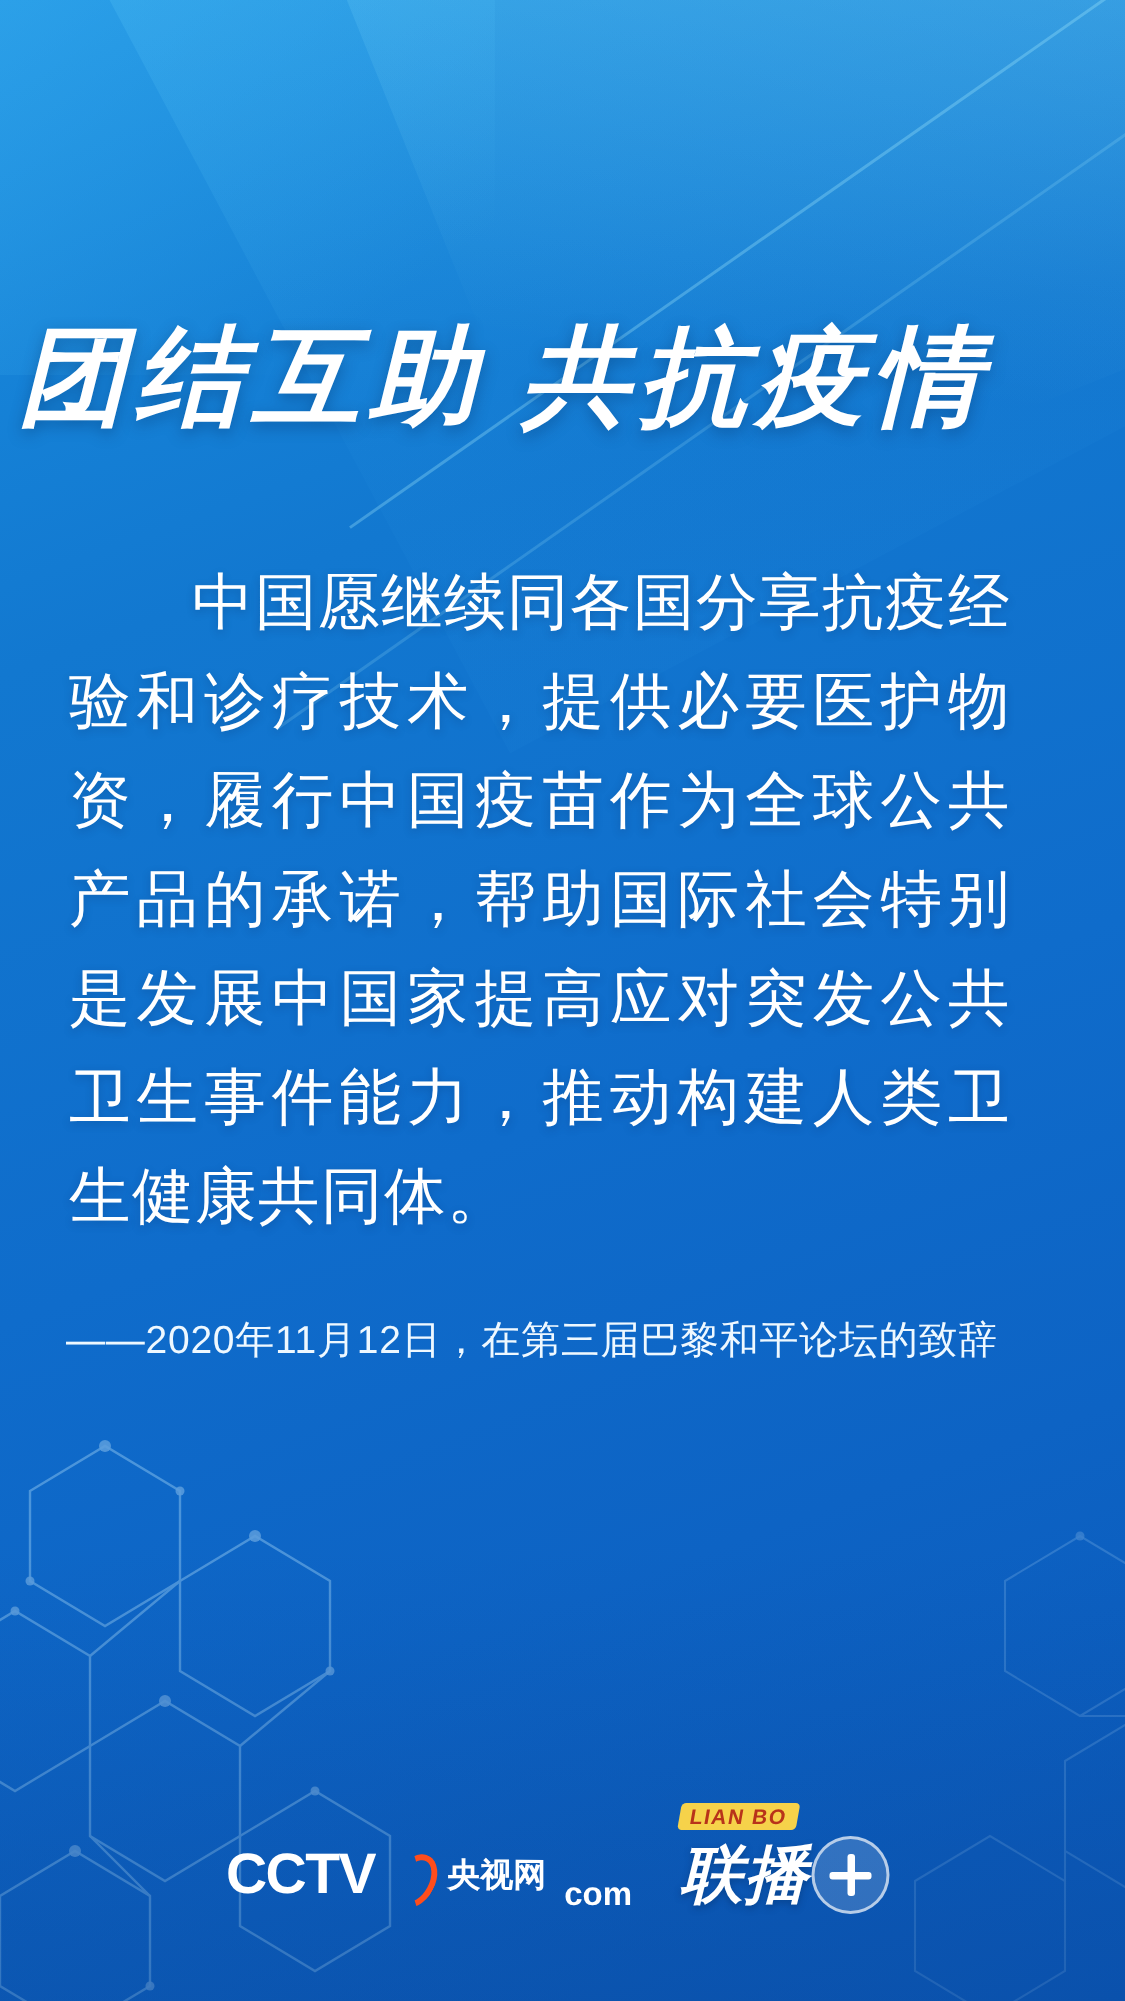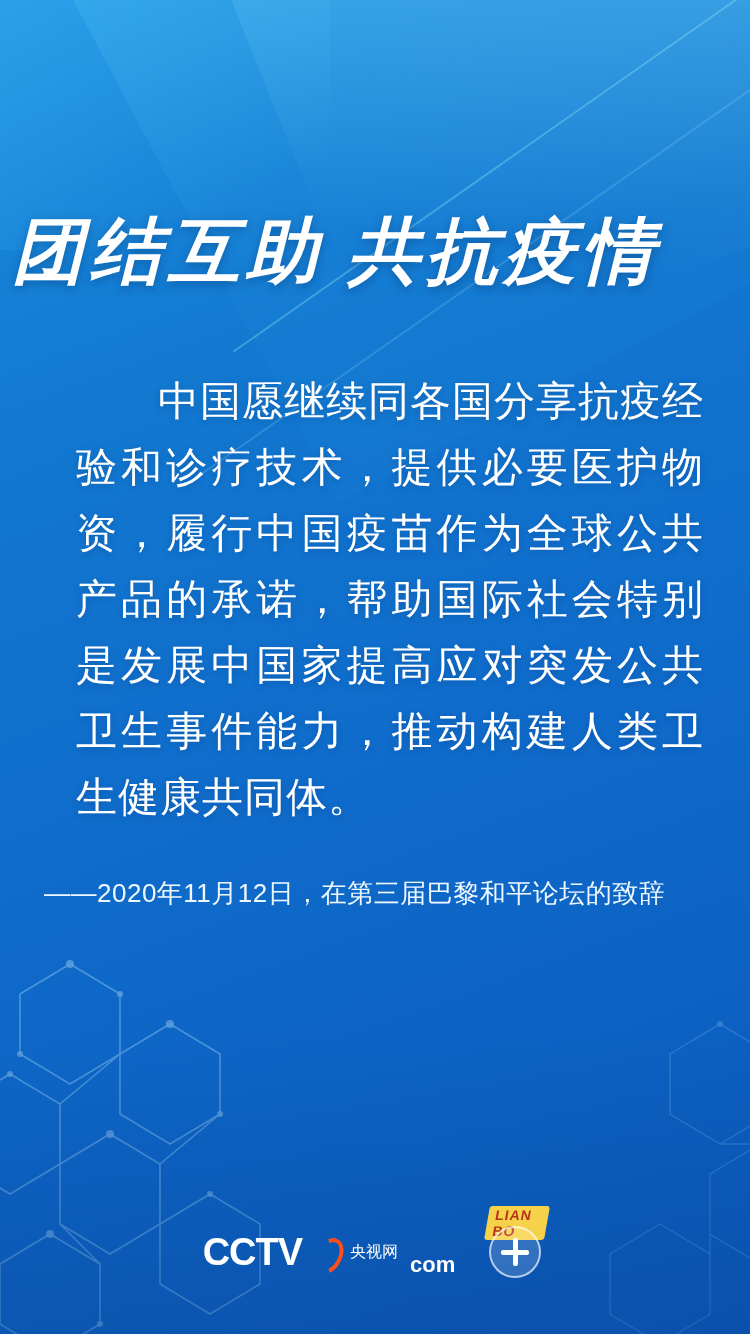--- a/index.html
+++ b/index.html
@@ -104,21 +104,21 @@
     letter-spacing: 6px;
     font-style: italic;
     text-shadow: 0 3px 10px rgba(0,40,90,0.35);
     white-space: nowrap;
     margin-top: 16px;
   }
 
   .quote {
     position: absolute;
     top: 368px;
-    left: 76px;
+    left: 46px;
     width: 628px;
     color: #ffffff;
     font-family: "Liberation Serif", serif;
     font-size: 41px;
     line-height: 66px;
     letter-spacing: 1px;
     text-indent: 82px;
     text-align: justify;
     text-shadow: 0 2px 6px rgba(0,40,90,0.25);
   }
@@ -172,22 +172,22 @@
     top: 2px;
     width: 18px;
     height: 30px;
     border: 4px solid #ff4d1c;
     border-radius: 50%;
     border-left-color: transparent;
     border-bottom-color: transparent;
     transform: rotate(28deg);
   }
   .cctv-logo .cctv-cn {
-    font-size: 16px;
-    font-weight: normal;
+    font-size: 22px;
+    font-weight: bold;
     line-height: 1.05;
     margin-left: 2px;
   }
   .cctv-logo .cctv-dotcom {
     font-size: 22px;
     font-weight: bold;
     letter-spacing: 0;
     margin-top: 25px;
   }
 
@@ -317,20 +317,21 @@
 
     <div class="cctv-logo">
       <span class="cctv-letters">CCTV</span>
       <span class="cctv-swoosh"></span>
       <span class="cctv-cn">央视网</span>
       <span class="cctv-dotcom">com</span>
     </div>
 
     <div class="lianbo">
       <span class="lb-tag">LIAN BO</span>
+      <span class="lb-main">联播</span>
       <span class="lb-plus">
         <span class="circle"></span>
         <span class="bar-h"></span>
         <span class="bar-v"></span>
       </span>
     </div>
 
   </div>
 </div>
 

